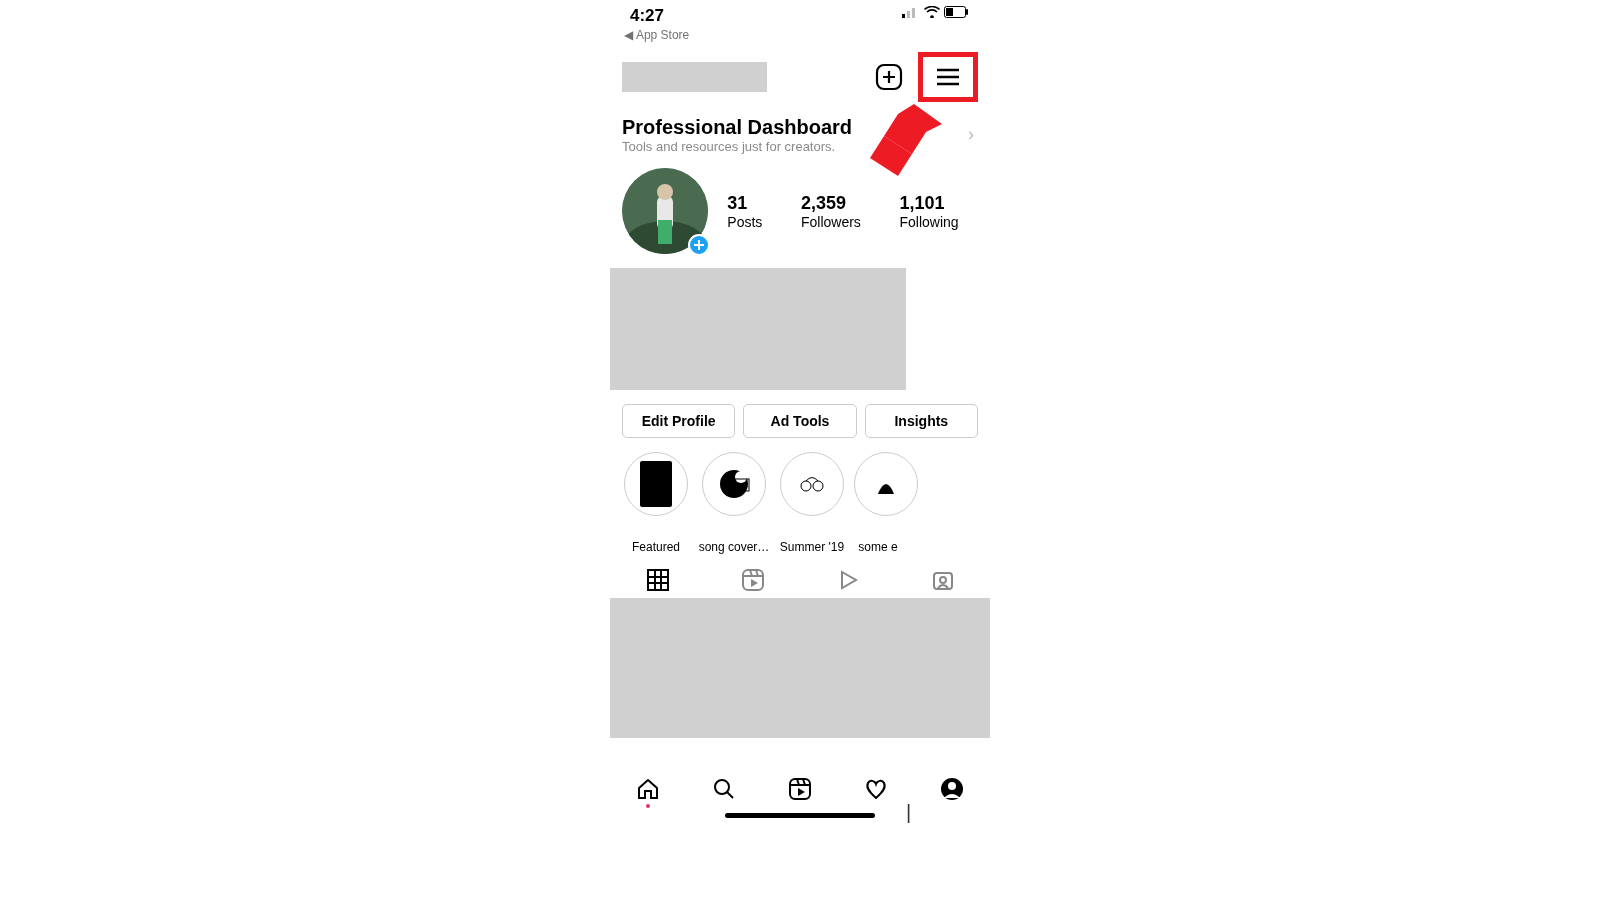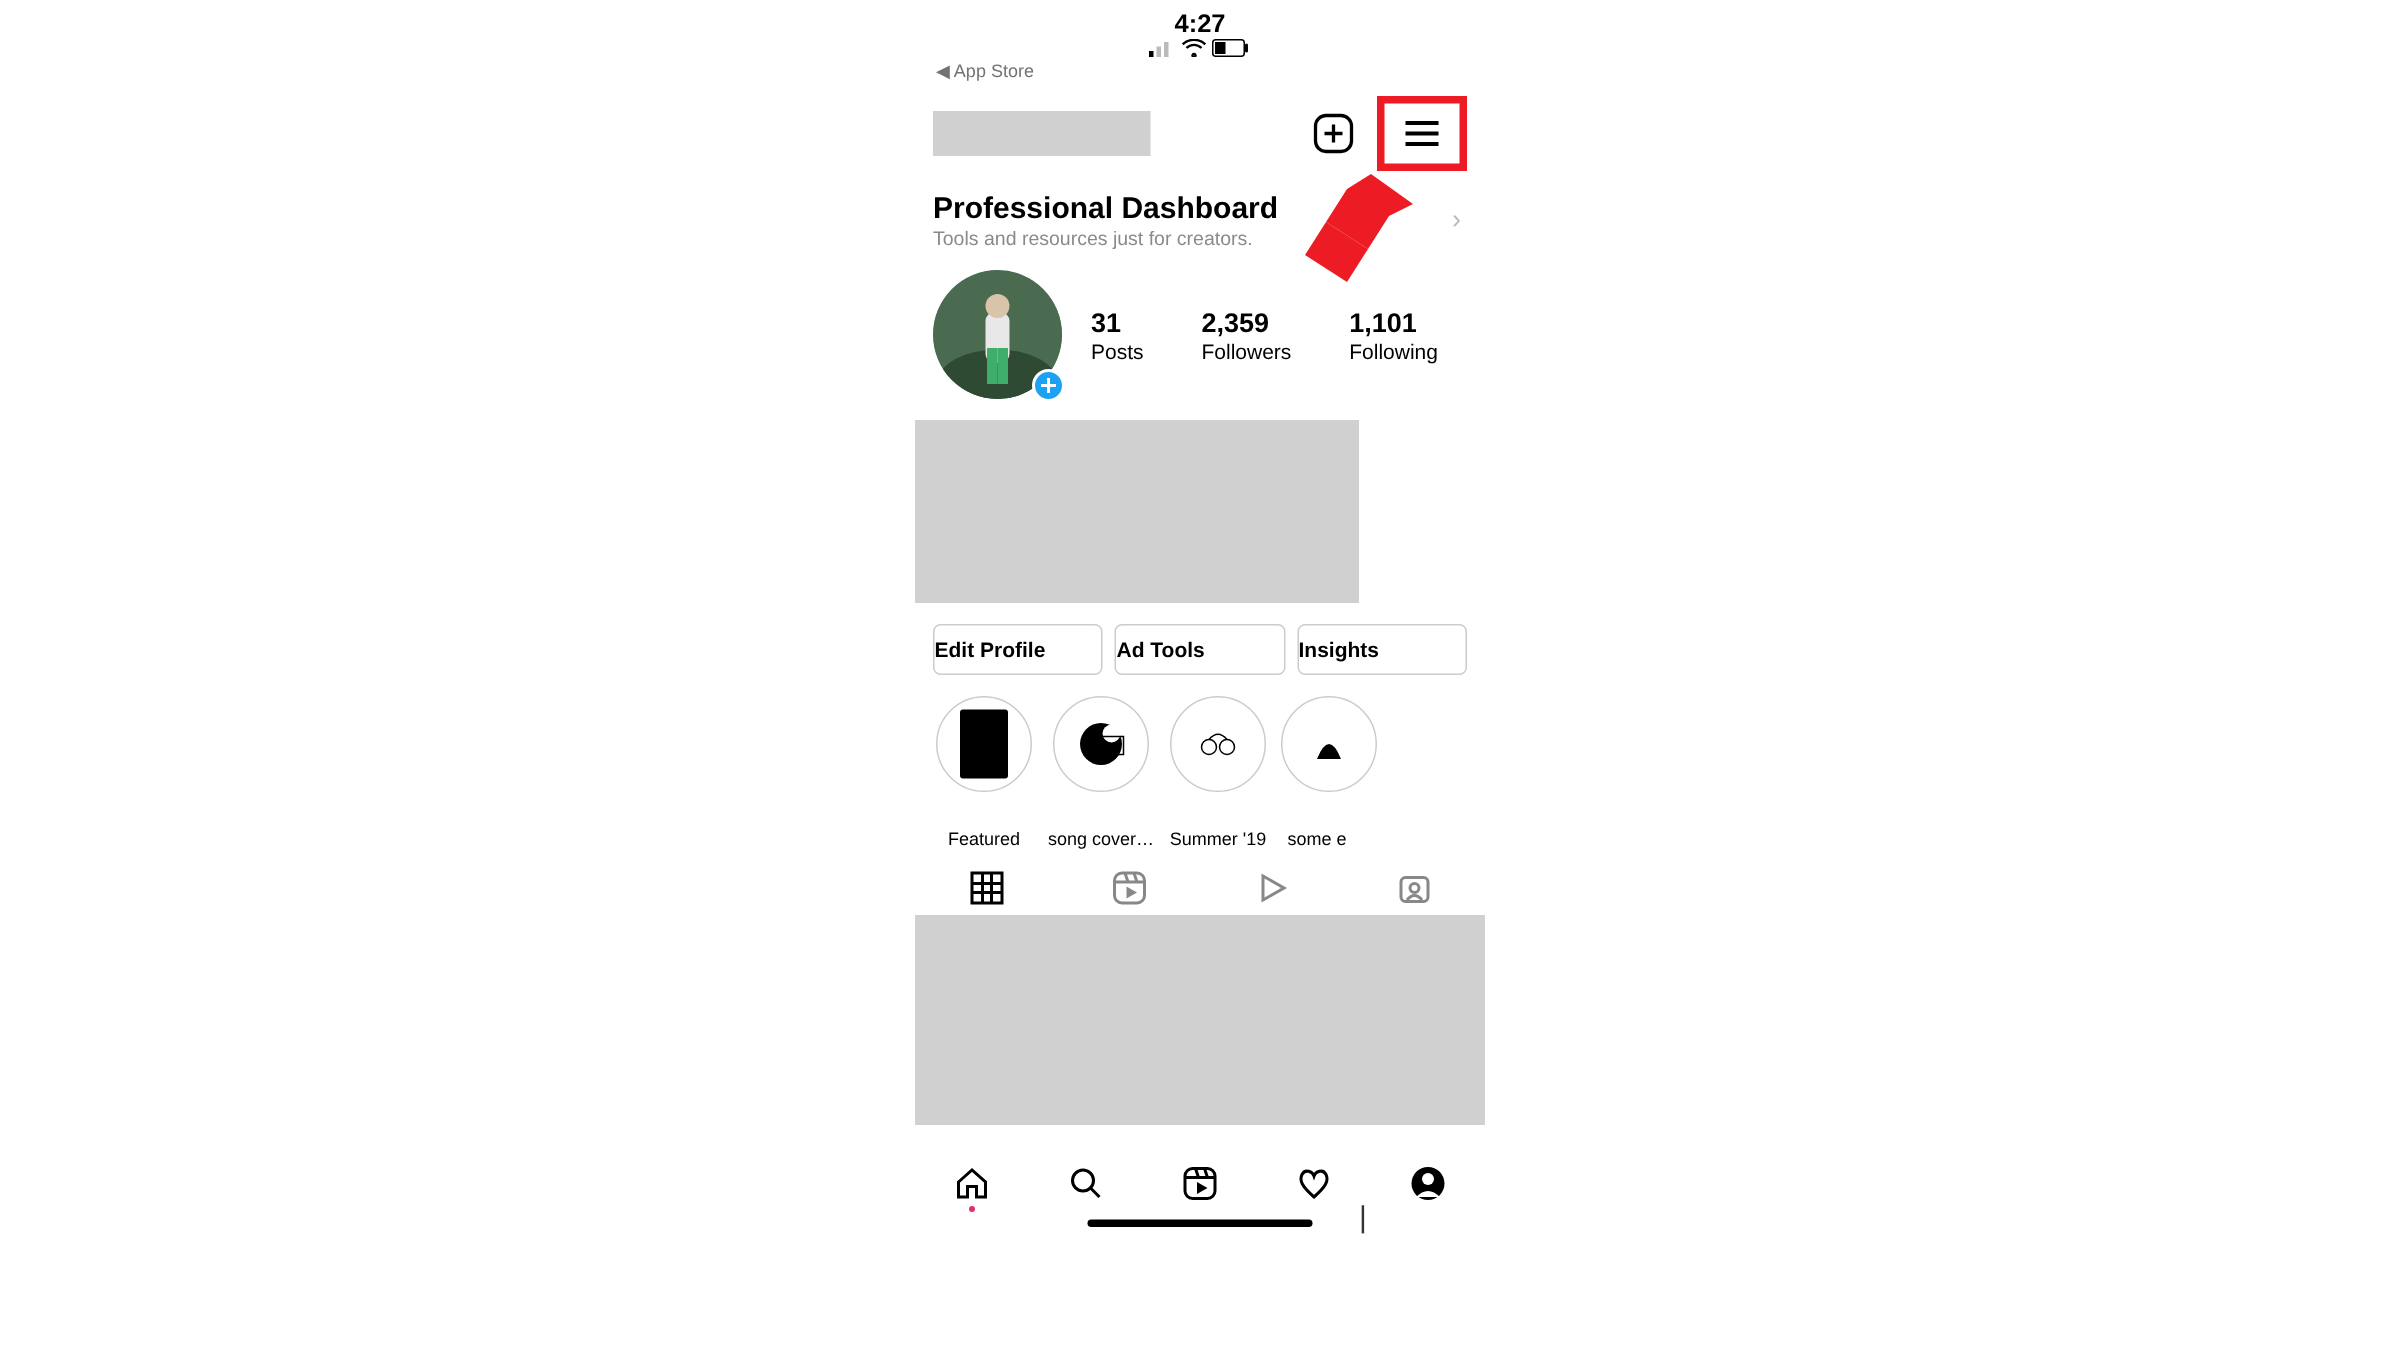--- a/index.html
+++ b/index.html
@@ -17,25 +17,24 @@
     height: 820px;
     margin-top: 0px;
     background: #fff;
     border-radius: 18px;
     overflow: hidden;
     position: relative;
   }
   .status-bar {
     display:flex;
     justify-content: space-between;
-    align-items:center;
+    align-items:flex-start;
     padding: 6px 20px 0 20px;
     font-size: 17px;
     font-weight: 600;
-    flex-direction: column;
   }
   .status-right { display:flex; gap:4px; align-items:center; }
   .back-appstore {
     font-size: 12px;
     color:#737373;
     padding: 2px 0 4px 14px;
   }
   .header-row {
     display:flex;
     align-items:center;
@@ -94,21 +93,21 @@
   .stat .num { font-size:18px; font-weight:600;}
   .stat .lbl { font-size:14px; }
   .bio-block {
     margin:10px 0 0 0; width:296px; height:122px; background:#d0d0d0;
   }
   .action-row {
     display:flex; gap:8px; padding:14px 12px 8px 12px;
   }
   .action-btn {
     flex:1; border:1px solid #ccc; border-radius:5px;
-    text-align:left; padding:8px 0; font-size:14px; font-weight:600;
+    text-align:center; padding:8px 0; font-size:14px; font-weight:600;
   }
   .highlights {
     display:flex; gap:6px; padding:6px 4px 0 10px; overflow:hidden;
   }
   .hl { width:72px; text-align:center; flex:0 0 auto;}
   .hl-last { width:48px; }
   .hl .circ {
     width:64px; height:64px; border-radius:50%;
     border:1px solid #ccc; margin:0 auto;
     display:flex; align-items:center; justify-content:center;

